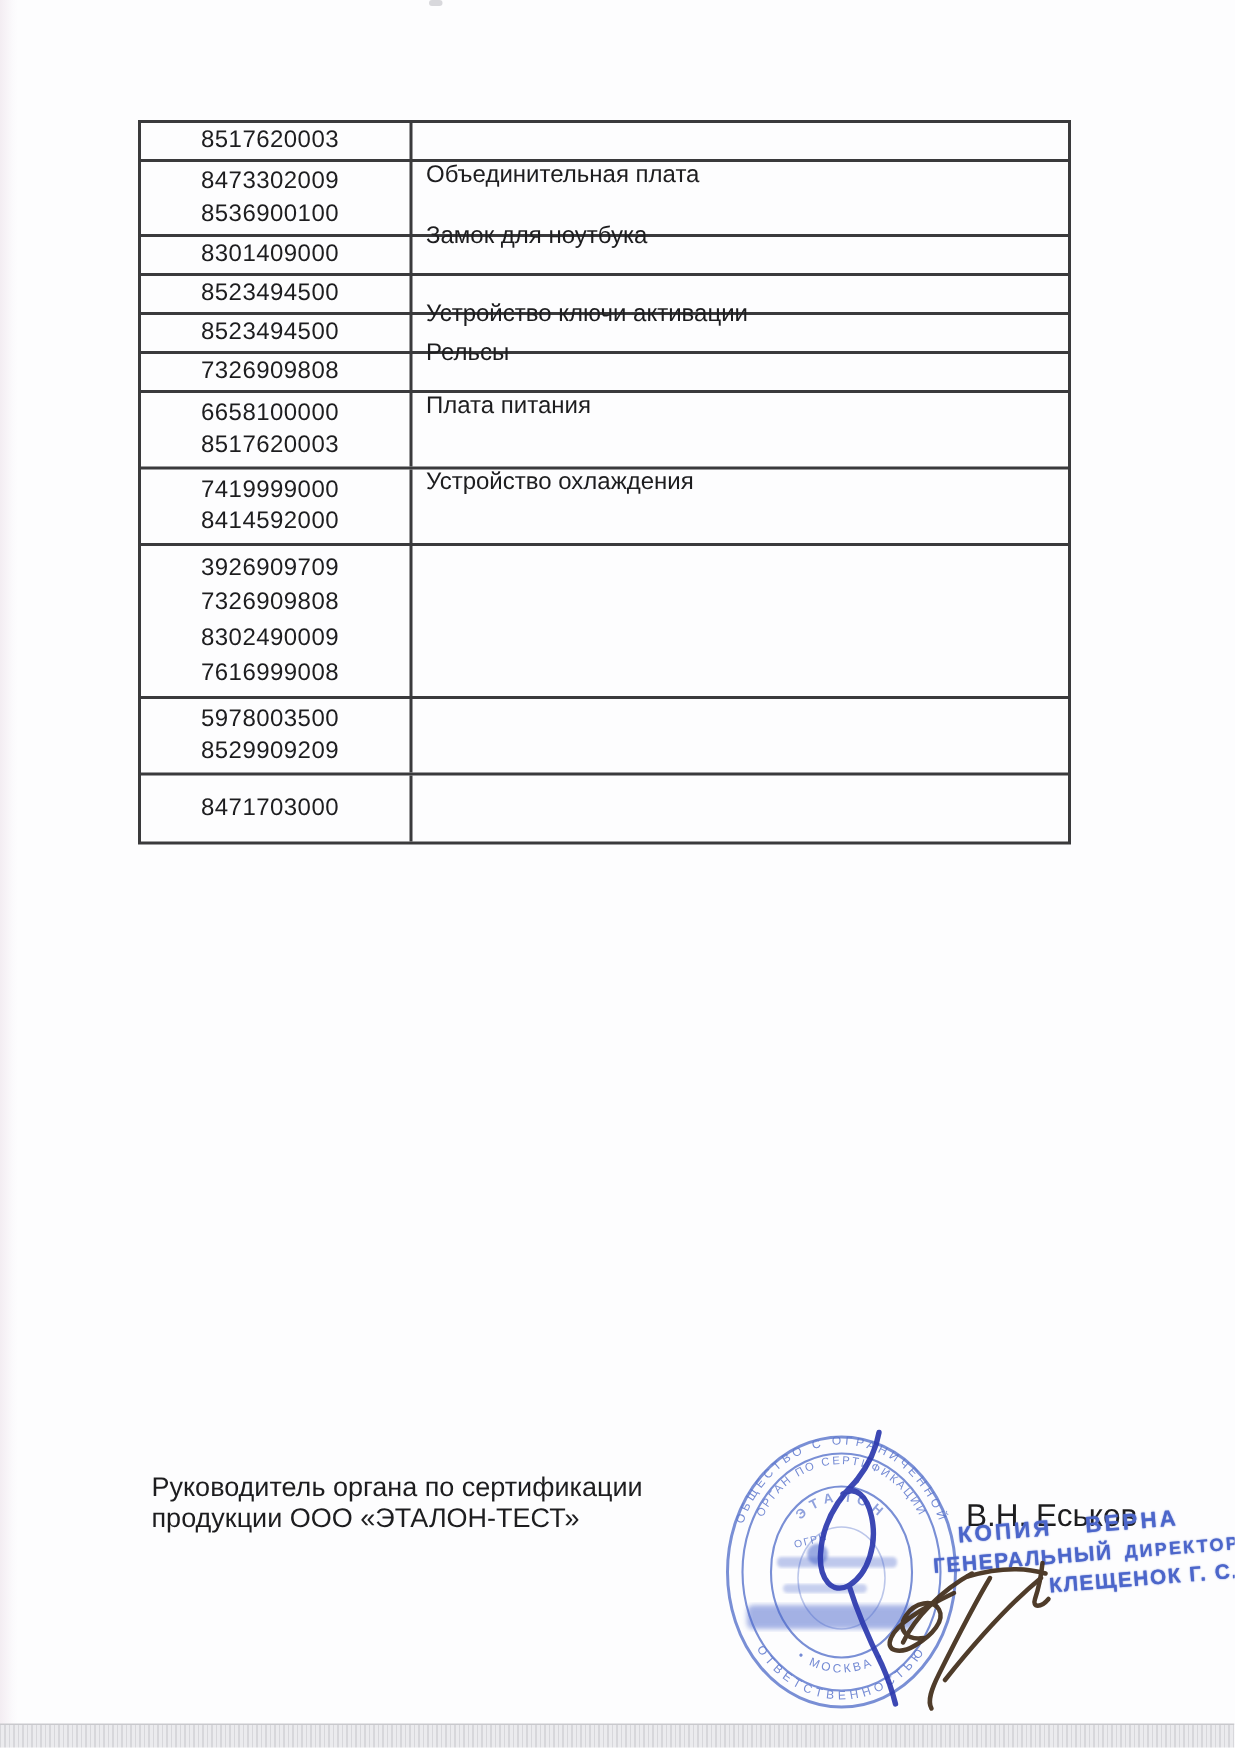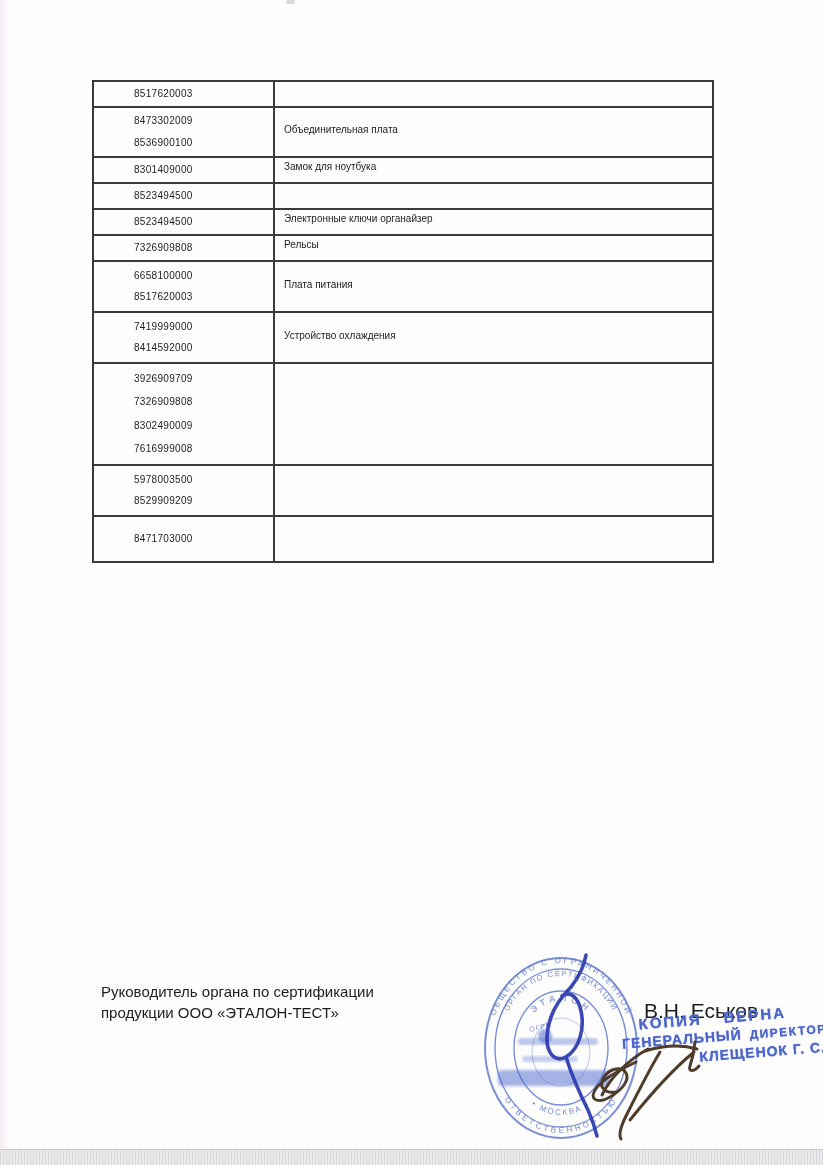--- a/index.html
+++ b/index.html
@@ -13,37 +13,37 @@
   .scan-edge-left{position:absolute;left:0;top:0;width:12px;height:100%;
     background:linear-gradient(90deg,#f3edf2 0%,#fbfafc 70%,#fdfdfe 100%);}
   .scan-speck{position:absolute;left:286px;top:0;width:9px;height:4px;
     background:#b9b9bf;opacity:.55;border-radius:2px;}
   .scan-band-bottom{position:absolute;left:0;top:1149px;width:100%;height:16px;
     border-top:1px solid #c9c9cd;
     background:repeating-linear-gradient(90deg,#d7d7db 0px,#d7d7db 1px,#ebebee 1px,#ebebee 3px);}
 
   
   .codes-table{position:absolute;left:92px;top:80px;width:622px;
-    border:2px solid #3a3a3c;box-sizing:border-box;font-size:10px;}
+    border:2px solid #3a3a3c;box-sizing:border-box;font-size:16px;}
   .t-row{display:flex;border-bottom:2px solid #3a3a3c;box-sizing:border-box;}
   .t-row:last-child{border-bottom:none;gap:16px;}
   .h26{height:26px}.h50{height:50px}.h51{height:51px}.h102{height:102px}.h44{height:44px}
   .cell-codes{width:181px;flex:none;border-right:2px solid #3a3a3c;box-sizing:border-box;
     padding-left:40px;display:flex;flex-direction:column;justify-content:space-evenly;}
   .code-line{line-height:16px;letter-spacing:.3px;}
   .cell-desc{flex:1;box-sizing:border-box;padding-left:9px;padding-right:10px;
-    display:flex;flex-direction:column;justify-content:center;padding-bottom:5px;}
+    display:flex;flex-direction:column;justify-content:flex-start;padding-bottom:5px;}
   .t-row.single .cell-codes{justify-content:center;}
-  .t-row.single .cell-desc{justify-content:flex-start;padding-bottom:0;}
+  .t-row.single .cell-desc{justify-content:flex-end;padding-bottom:16px;}
   .t-row.wrapdesc .cell-desc{justify-content:center;padding-bottom:0;}
   .desc-line{line-height:17px;}
   .desc-wrap{line-height:21px;max-width:352px;}
 
   
-  .sig-title{position:absolute;left:101px;top:981px;font-size:15px;line-height:21px;}
+  .sig-title{position:absolute;left:101px;top:981px;font-size:18px;line-height:21px;}
   .sig-name{position:absolute;left:644px;top:999px;font-size:21px;}
 
   
   .copy-stamp{position:absolute;left:618px;top:1017px;width:200px;
     transform:rotate(-4.5deg);transform-origin:left top;
     font-weight:bold;line-height:18px;white-space:nowrap;}
   .copy-stamp .l1{margin-left:20px;font-size:15px;letter-spacing:2px;}
   .copy-stamp .l1 .w2{margin-left:22px;}
   .copy-stamp .l2{margin-left:2px;font-size:14px;letter-spacing:1px;}
   .copy-stamp .l2 .w2{font-size:12px;margin-left:8px;letter-spacing:1.5px;}
@@ -89,21 +89,21 @@
   <div class="t-row single h26">
     <div class="cell-codes">
       <div class="code-line">8523494500</div>
     </div>
   </div>
   <div class="t-row single h26">
     <div class="cell-codes">
       <div class="code-line">8523494500</div>
     </div>
     <div class="cell-desc">
-      <div class="desc-line">Электронные ключи органайзер</div>
+      <div class="desc-line">Устройство ключи активации</div>
     </div>
   </div>
   <div class="t-row single h26">
     <div class="cell-codes">
       <div class="code-line">7326909808</div>
     </div>
     <div class="cell-desc">
       <div class="desc-line">Рельсы</div>
     </div>
   </div>

